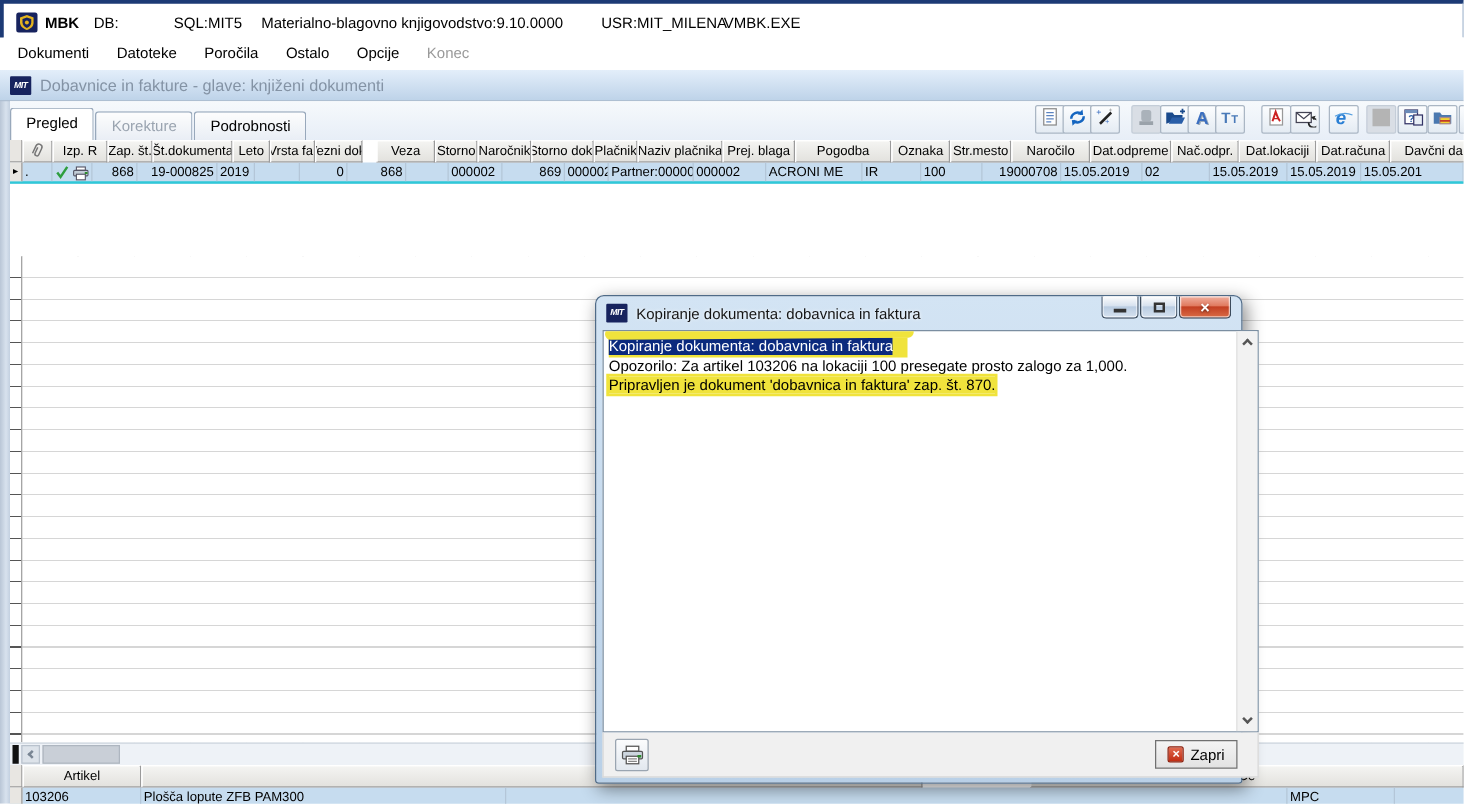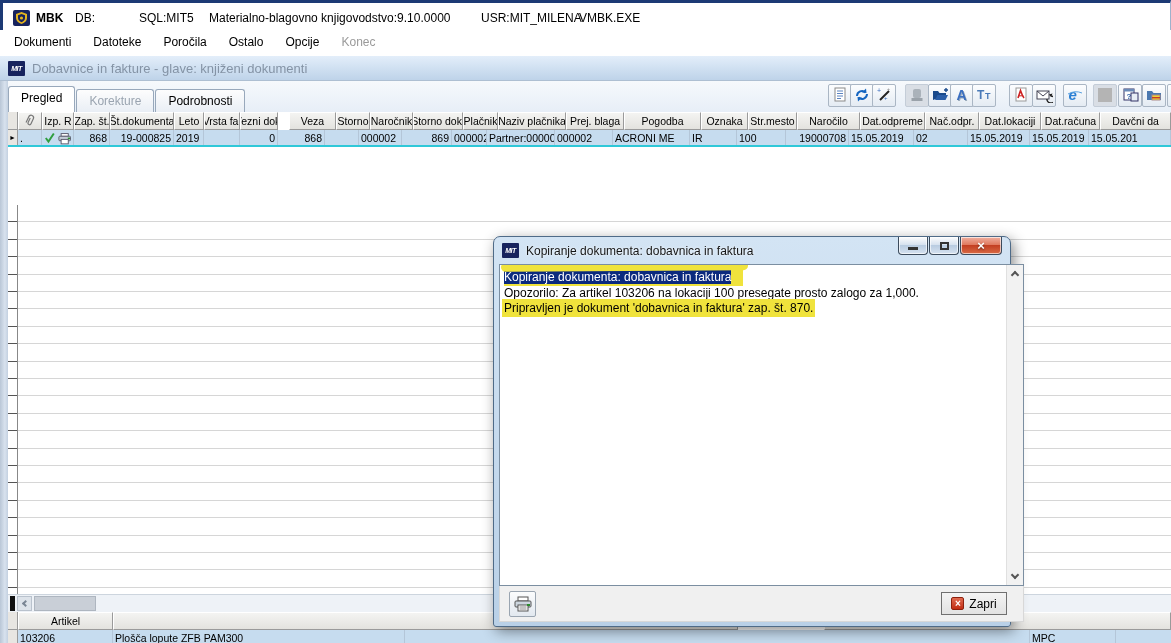--- a/index.html
+++ b/index.html
@@ -55,21 +55,21 @@
   .harrow{position:absolute;left:9px;top:1px;width:15px;height:15px;background:#dde3ea;border:1px solid #b9c2cd;display:flex;align-items:center;justify-content:center}
   .chev-l{width:5px;height:5px;border-left:2px solid #7a8694;border-bottom:2px solid #7a8694;transform:rotate(45deg);margin-left:2px}
   .hthumb{position:absolute;left:26px;top:1px;width:62px;height:15px;background:#c9cfd7;border:1px solid #aeb6c0}
 
   
   .bgrid{position:absolute;left:8px;top:556px;width:1163px;height:87px}
   .bghead{display:flex;height:18px}
   .bgrow{display:flex;height:17px;background:#c6dcef;border-bottom:2px solid #2fc8d8}
 
   
-  .dialog{position:absolute;left:493px;top:236px;width:518px;height:391px;background:linear-gradient(180deg,#d3e4f4,#b9d0e7);border:1px solid #4f6b88;border-radius:7px 7px 3px 3px;box-shadow:3px 4px 14px rgba(0,0,0,.45);z-index:10}
+  .dialog{position:absolute;left:476px;top:236px;width:518px;height:391px;background:linear-gradient(180deg,#d3e4f4,#b9d0e7);border:1px solid #4f6b88;border-radius:7px 7px 3px 3px;box-shadow:3px 4px 14px rgba(0,0,0,.45);z-index:10}
   .dtitle{height:27px;display:flex;align-items:center;border-radius:6px 6px 0 0}
   .dtitle-text{font-size:12px;color:#151515;text-shadow:0 0 3px #fff}
   .dbtns{position:absolute;right:8px;top:0;display:flex;gap:1px}
   .dbtn{width:30px;height:18px;border:1px solid #3c4b5c;border-top:none;border-radius:0 0 4px 4px;background:linear-gradient(180deg,#fdfdfd,#d7e2ef 45%,#b9cce1 50%,#d6e2f0);display:flex;align-items:center;justify-content:center;box-shadow:inset 0 0 0 1px rgba(255,255,255,.65)}
   .dbtn.close{width:42px;background:linear-gradient(180deg,#f0b0a0,#e07a5f 45%,#c33f22 50%,#d96b45);color:#fff;font-weight:bold;font-size:13px;text-shadow:0 1px 2px rgba(0,0,0,.5)}
   .minglyph{width:10px;height:3px;background:#333;margin-top:6px}
   .restglyph{width:9px;height:8px;border:2px solid #333;background:transparent}
   .dcontent{position:absolute;left:5px;top:27px;width:525px;height:322px;background:#fff;border:1px solid #7b8ea1;overflow:hidden}
   .dtext{position:absolute;left:4px;top:5px;right:22px;font-size:12px;line-height:15.5px}
   .dscroll{position:absolute;right:0;top:0;bottom:0;width:17px;background:#f2f2f2;border-left:1px solid #e0e0e0}
@@ -221,21 +221,21 @@
   </div>
 
   <div class="gridwrap">
     <div class="ghead" id="mg-head">
         <div class="marker"></div>
         <div class="gh" style="width: 24px;">
           <span><svg width="12" height="14" viewBox="0 0 12 14">
               <path d="M3.5 11 V4.5 a2.5 2.5 0 0 1 5 0 V10 a1.6 1.6 0 0 1-3.2 0 V5" fill="none" stroke="#777" stroke-width="1.2" transform="rotate(25 6 7)"></path>
             </svg></span>
         </div>
-        <div class="gh" style="width: 32px;">Izp. R</div>
+        <div class="gh" style="width: 44px;">Izp. R</div>
         <div class="gh" style="width: 36px;">Zap. št.</div>
         <div class="gh" style="width: 64px;">Št.dokumenta</div>
         <div class="gh" style="width: 30px;">Leto</div>
         <div class="gh" style="width: 36px;">Vrsta fa.</div>
         <div class="gh" style="width: 38px;">Vezni dok.</div>
         <div class="gh" style="width: 47px; margin-left: 11px;">Veza</div>
         <div class="gh" style="width: 34px;">Storno</div>
         <div class="gh" style="width: 43px;">Naročnik</div>
         <div class="gh" style="width: 50px;">Storno dok.</div>
         <div class="gh" style="width: 35px;">Plačnik</div>

